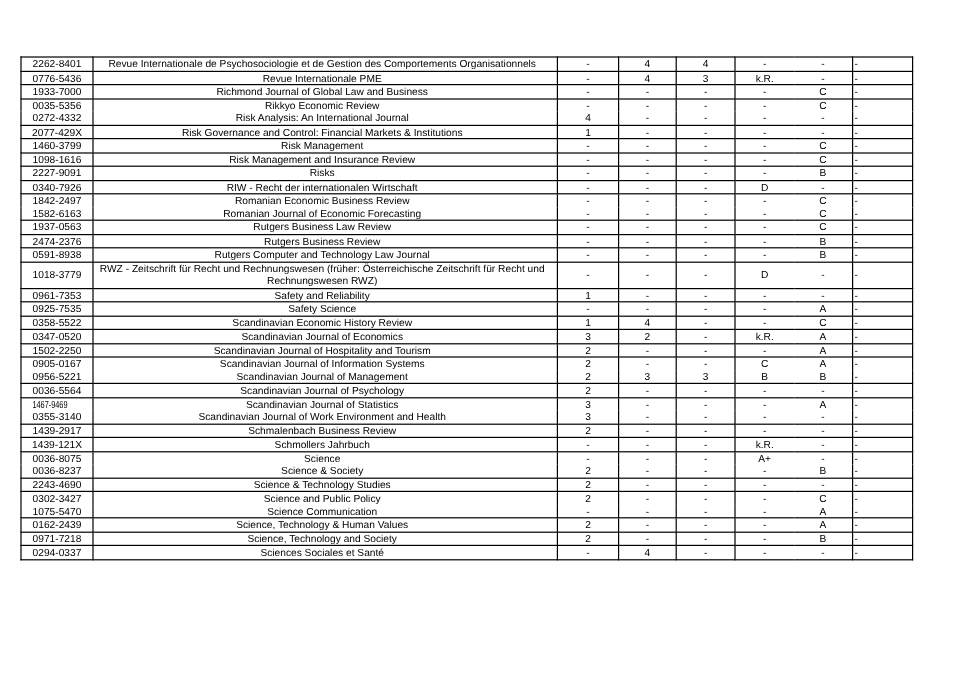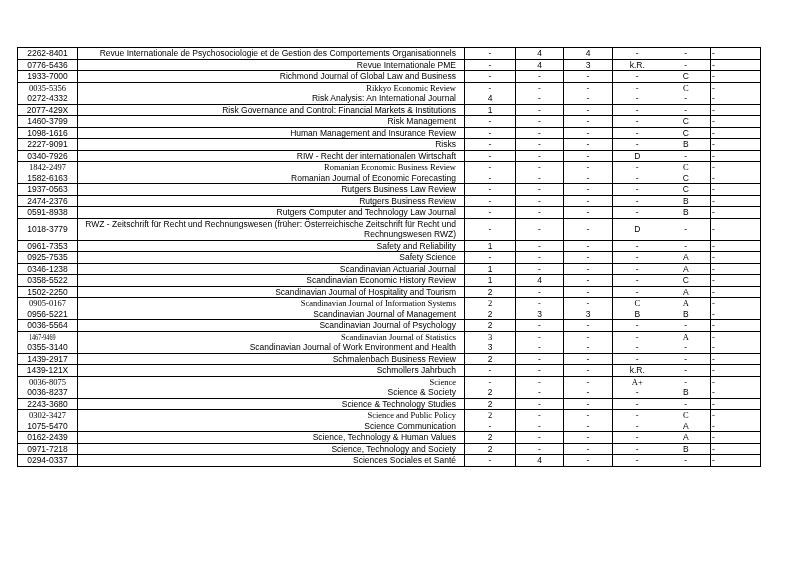--- a/index.html
+++ b/index.html
@@ -28,29 +28,29 @@
     border: 1px solid #000;
     height: 10px;
     line-height: 10.5px;
     padding: 0;
     vertical-align: middle;
     overflow: hidden;
     word-wrap: break-word;
   }
   td.issn { text-align: center; white-space: nowrap; }
   td.issn.vtop { vertical-align: top; }
-  td.name { text-align: right; padding: 0 8px 0 3px; }
+  td.name { text-align: center; padding: 0 8px 0 3px; }
   td.val  { text-align: center; }
   
   td.c4 { border-right-style: hidden; }
   td.c5 { border-left-style: hidden; }
   
   td.c6 { text-align: left; padding-left: 1px; }
   
-  tr.nobb td { border-bottom-style: hidden; font-family: Liberation Serif, serif; }
+  tr.nobb td { border-bottom-style: hidden; }
   .cond {
     display: inline-block;
     transform: scaleX(0.72);
     transform-origin: 0 50%;
     white-space: nowrap;
   }
 </style>
 </head>
 <body>
 
@@ -132,21 +132,21 @@
           <td class="name">Risk Management</td>
           <td class="val c1">-</td>
           <td class="val c2">-</td>
           <td class="val c3">-</td>
           <td class="val c4">-</td>
           <td class="val c5">C</td>
           <td class="val c6">-</td>
         </tr>
         <tr>
           <td class="issn"><span>1098-1616</span></td>
-          <td class="name">Human Management and Insurance Review</td>
+          <td class="name">Risk Management and Insurance Review</td>
           <td class="val c1">-</td>
           <td class="val c2">-</td>
           <td class="val c3">-</td>
           <td class="val c4">-</td>
           <td class="val c5">C</td>
           <td class="val c6">-</td>
         </tr>
         <tr>
           <td class="issn"><span>2227-9091</span></td>
           <td class="name">Risks</td>
@@ -234,47 +234,47 @@
           <td class="val c2">-</td>
           <td class="val c3">-</td>
           <td class="val c4">-</td>
           <td class="val c5">-</td>
           <td class="val c6">-</td>
         </tr>
         <tr>
           <td class="issn"><span>0925-7535</span></td>
           <td class="name">Safety Science</td>
           <td class="val c1">-</td>
-          <td class="val c2">-</td>
-          <td class="val c3">-</td>
-          <td class="val c4">-</td>
-          <td class="val c5">A</td>
-          <td class="val c6">-</td>
-        </tr>
-        <tr>
-          <td class="issn"><span>0346-1238</span></td>
-          <td class="name">Scandinavian Actuarial Journal</td>
-          <td class="val c1">1</td>
           <td class="val c2">-</td>
           <td class="val c3">-</td>
           <td class="val c4">-</td>
           <td class="val c5">A</td>
           <td class="val c6">-</td>
         </tr>
         <tr>
           <td class="issn"><span>0358-5522</span></td>
           <td class="name">Scandinavian Economic History Review</td>
           <td class="val c1">1</td>
           <td class="val c2">4</td>
           <td class="val c3">-</td>
           <td class="val c4">-</td>
           <td class="val c5">C</td>
           <td class="val c6">-</td>
         </tr>
         <tr>
+          <td class="issn"><span>0347-0520</span></td>
+          <td class="name">Scandinavian Journal of Economics</td>
+          <td class="val c1">3</td>
+          <td class="val c2">2</td>
+          <td class="val c3">-</td>
+          <td class="val c4">k.R.</td>
+          <td class="val c5">A</td>
+          <td class="val c6">-</td>
+        </tr>
+        <tr>
           <td class="issn"><span>1502-2250</span></td>
           <td class="name">Scandinavian Journal of Hospitality and Tourism</td>
           <td class="val c1">2</td>
           <td class="val c2">-</td>
           <td class="val c3">-</td>
           <td class="val c4">-</td>
           <td class="val c5">A</td>
           <td class="val c6">-</td>
         </tr>
         <tr class="nobb">
@@ -361,21 +361,21 @@
           <td class="issn"><span>0036-8237</span></td>
           <td class="name">Science &amp; Society</td>
           <td class="val c1">2</td>
           <td class="val c2">-</td>
           <td class="val c3">-</td>
           <td class="val c4">-</td>
           <td class="val c5">B</td>
           <td class="val c6">-</td>
         </tr>
         <tr>
-          <td class="issn"><span>2243-3680</span></td>
+          <td class="issn"><span>2243-4690</span></td>
           <td class="name">Science &amp; Technology Studies</td>
           <td class="val c1">2</td>
           <td class="val c2">-</td>
           <td class="val c3">-</td>
           <td class="val c4">-</td>
           <td class="val c5">-</td>
           <td class="val c6">-</td>
         </tr>
         <tr class="nobb">
           <td class="issn"><span>0302-3427</span></td>

